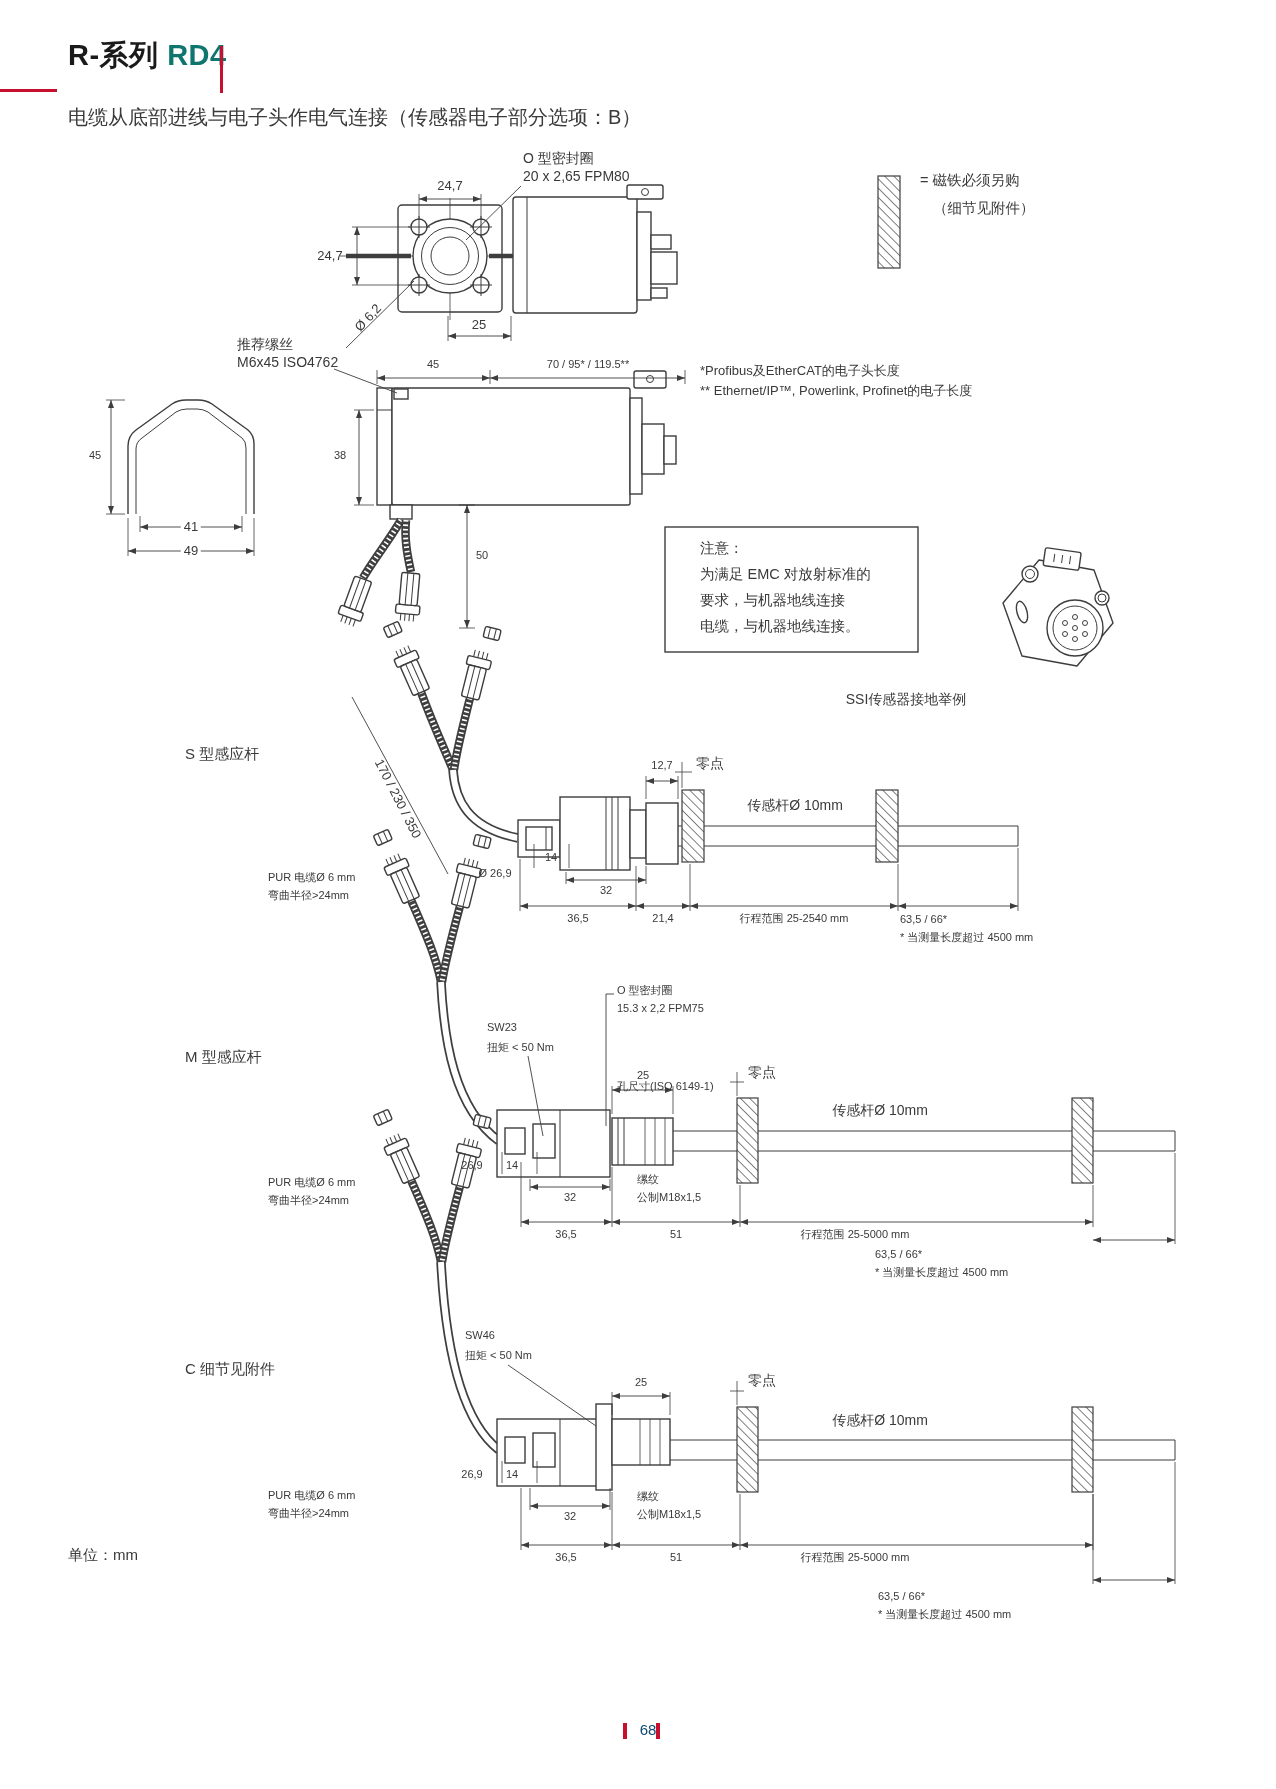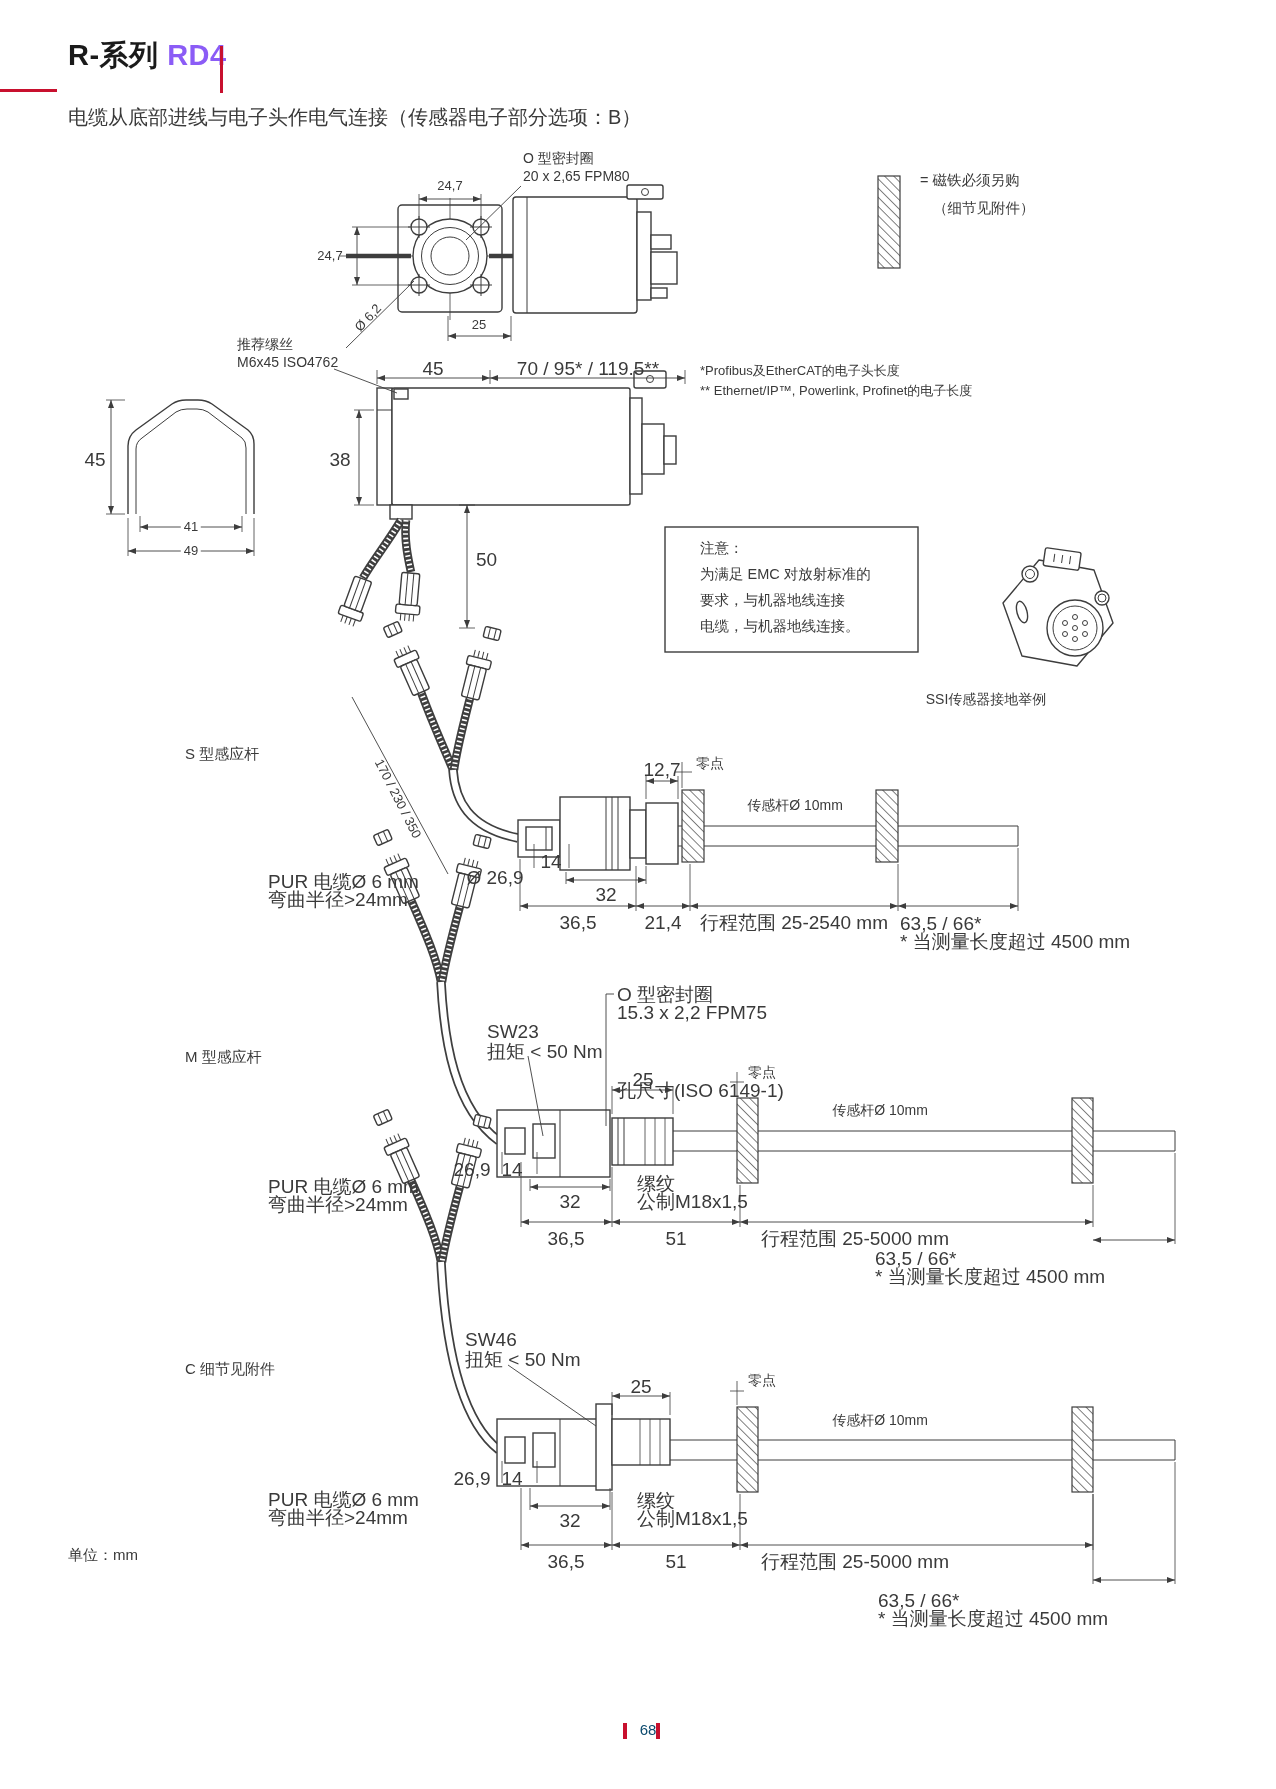--- a/index.html
+++ b/index.html
@@ -1,25 +1,25 @@
 <!DOCTYPE html>
 <html><head>
 <meta charset="utf-8">
 <style>
   html,body{margin:0;padding:0;background:#e8e8e8}
   #page{position:relative;width:1276px;height:1789px;background:#fff;margin:0 auto;overflow:hidden;
         font-family:"Liberation Sans","DejaVu Sans",sans-serif}
   svg{position:absolute;left:0;top:0}
   .t{position:absolute;color:#3a3a3a;white-space:nowrap;line-height:1.18}
   .ctr{transform:translateX(-50%)}
-  .s13{font-size:13px}.s135{font-size:19px}.s14{font-size:14px}.s145{font-size:14.5px}
+  .s13{font-size:13px}.s135{font-size:11px}.s14{font-size:14px}.s145{font-size:14.5px}
   .s15{font-size:15px}.s16{font-size:20px}
   .wbg{background:#fff;padding:0 3px}
   .hdr{position:absolute;left:68px;top:36px;font-size:29px;font-weight:bold;color:#1a1a1a;letter-spacing:.5px}
-  .hdr .rd{color:#8b5cf6}
+  .hdr .rd{color:#0f766e}
   .redv{position:absolute;left:220px;top:46px;width:3px;height:47px;background:#c8102e}
   .redh{position:absolute;left:0;top:89px;width:57px;height:3px;background:#c8102e}
   .pbar{position:absolute;top:1723px;width:4px;height:16px;background:#c8102e}
   .ol{stroke:#3d3d3d;stroke-width:1.4;fill:#fff}
   .tl{stroke:#3d3d3d;stroke-width:1;fill:none}
   .dl{stroke:#3d3d3d;stroke-width:.9;fill:none}
   .xl{stroke:#3d3d3d;stroke-width:.8;fill:none}
   .cb1{stroke:#3f3f3f;stroke-width:8.5;fill:none}
   .cb2{stroke:#fff;stroke-width:5;fill:none;stroke-dasharray:1.6,2.8}
   .jk1{stroke:#3f3f3f;stroke-width:9.5;fill:none}
@@ -367,21 +367,21 @@
 <div class="t s13 ctr wbg" style="left:191px;top:519px">41</div>
 <div class="t s13 ctr wbg" style="left:191px;top:543px">49</div>
 <div class="t s135 ctr" style="left:340px;top:449px">38</div>
 <div class="t s135" style="left:476px;top:549px">50</div>
 
 <div class="t s145" style="left:700px;top:540px">注意：</div>
 <div class="t s145" style="left:700px;top:566px">为满足 EMC 对放射标准的</div>
 <div class="t s145" style="left:700px;top:592px">要求，与机器地线连接</div>
 <div class="t s145" style="left:700px;top:618px">电缆，与机器地线连接。</div>
 
-<div class="t s14 ctr" style="left:986px;top:691px">SSI传感器接地举例</div>
+<div class="t s14 ctr" style="left:906px;top:691px">SSI传感器接地举例</div>
 
 <div class="t s15" style="left:185px;top:745px">S 型感应杆</div>
 <div class="t s13 ctr" style="left:398px;top:791px;transform:translateX(-50%) rotate(63deg)">170 / 230 / 350</div>
 <div class="t s135 ctr" style="left:662px;top:759px">12,7</div>
 <div class="t s14" style="left:696px;top:755px">零点</div>
 <div class="t s14 ctr" style="left:795px;top:797px">传感杆Ø 10mm</div>
 <div class="t s135" style="left:268px;top:871px">PUR 电缆Ø 6 mm</div>
 <div class="t s135" style="left:268px;top:889px">弯曲半径&gt;24mm</div>
 <div class="t s135 ctr" style="left:495px;top:867px">Ø 26,9</div>
 <div class="t s135 ctr" style="left:551px;top:851px">14</div>

